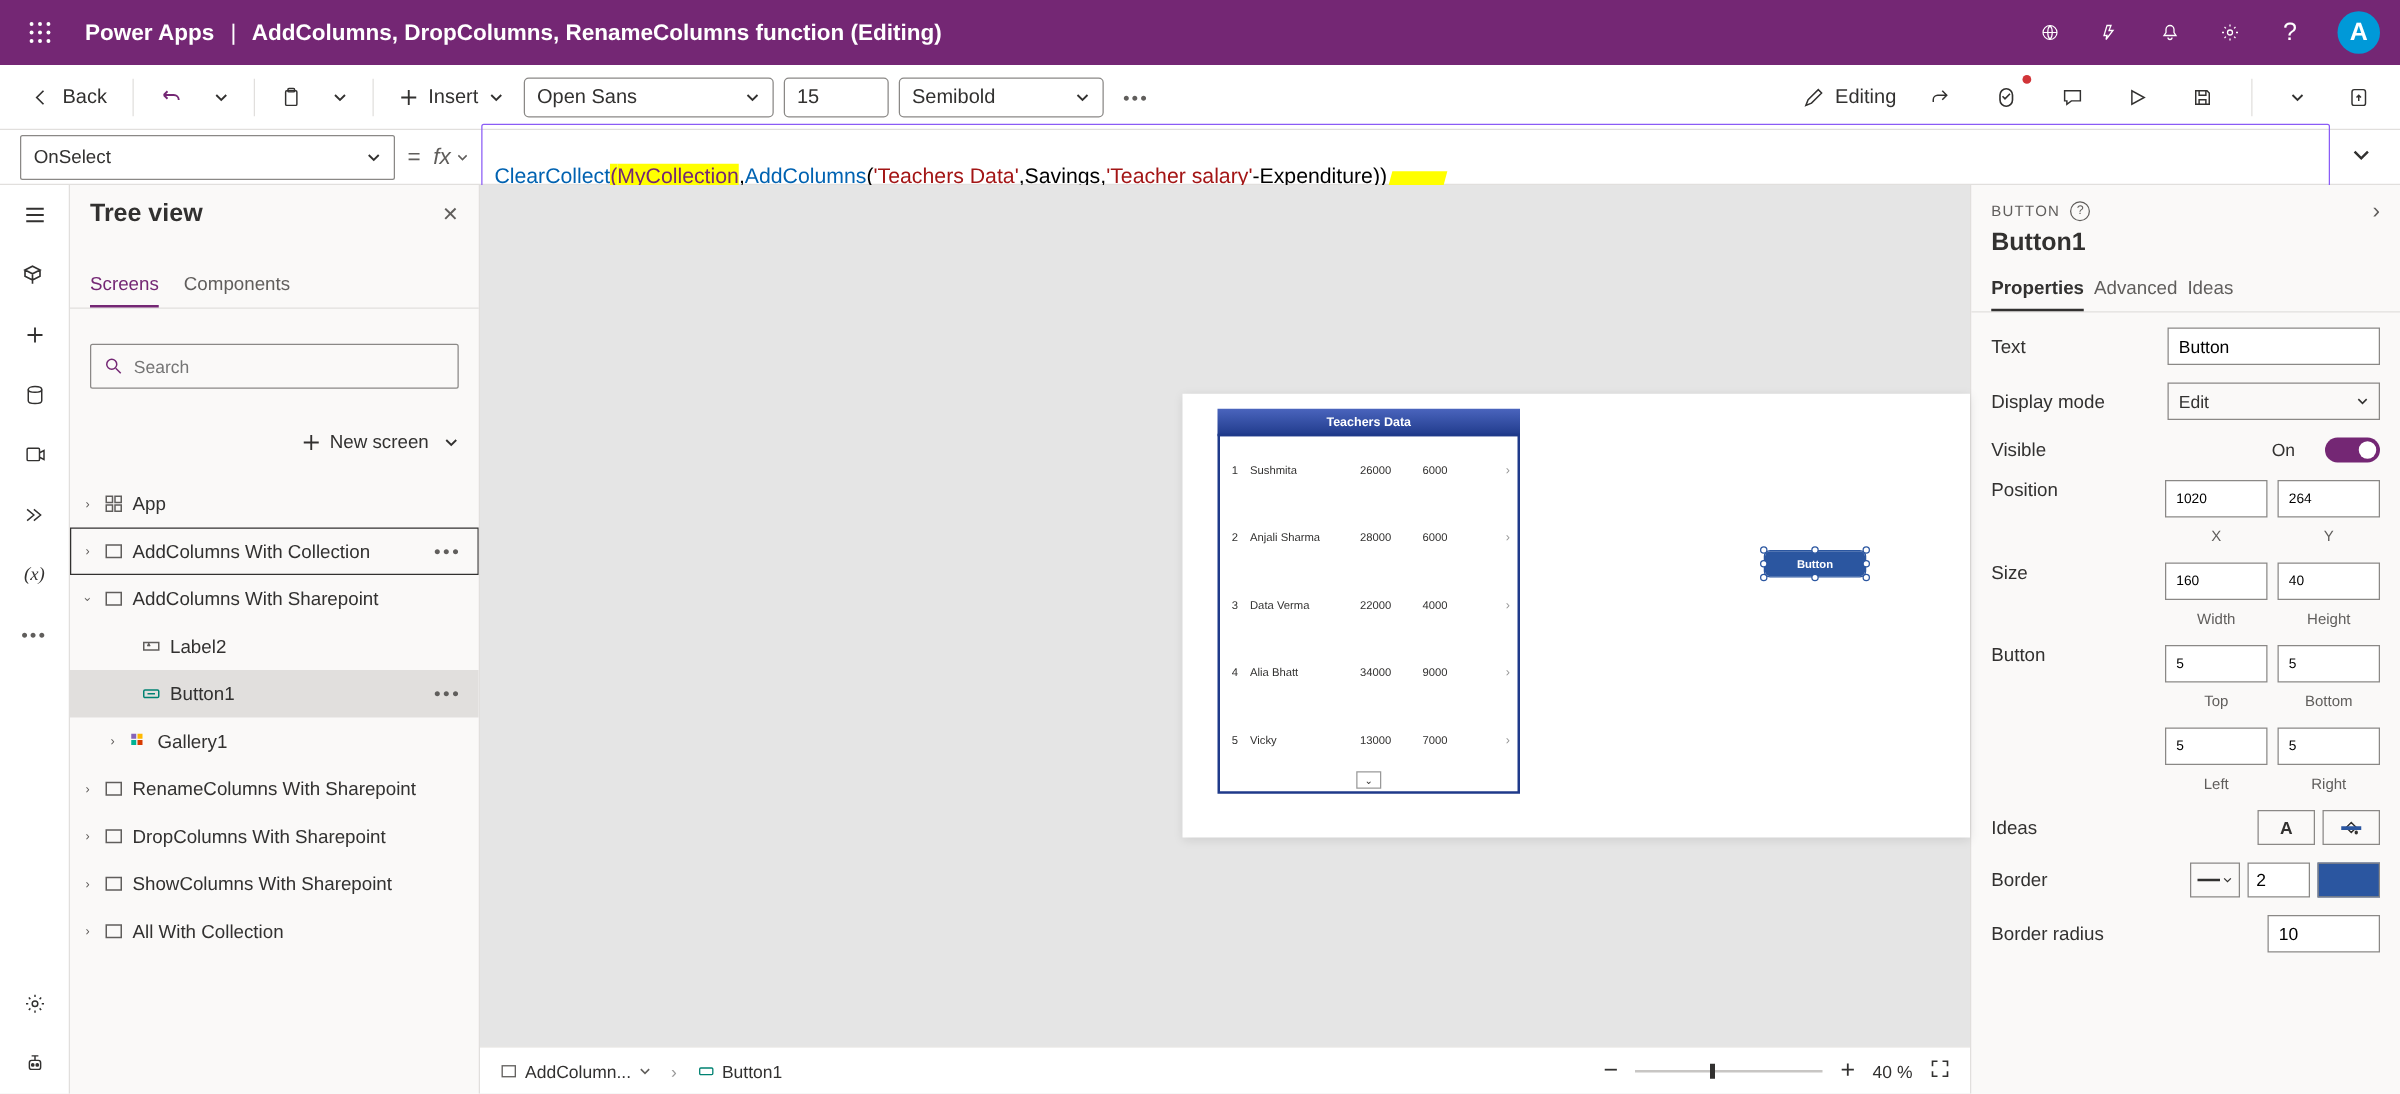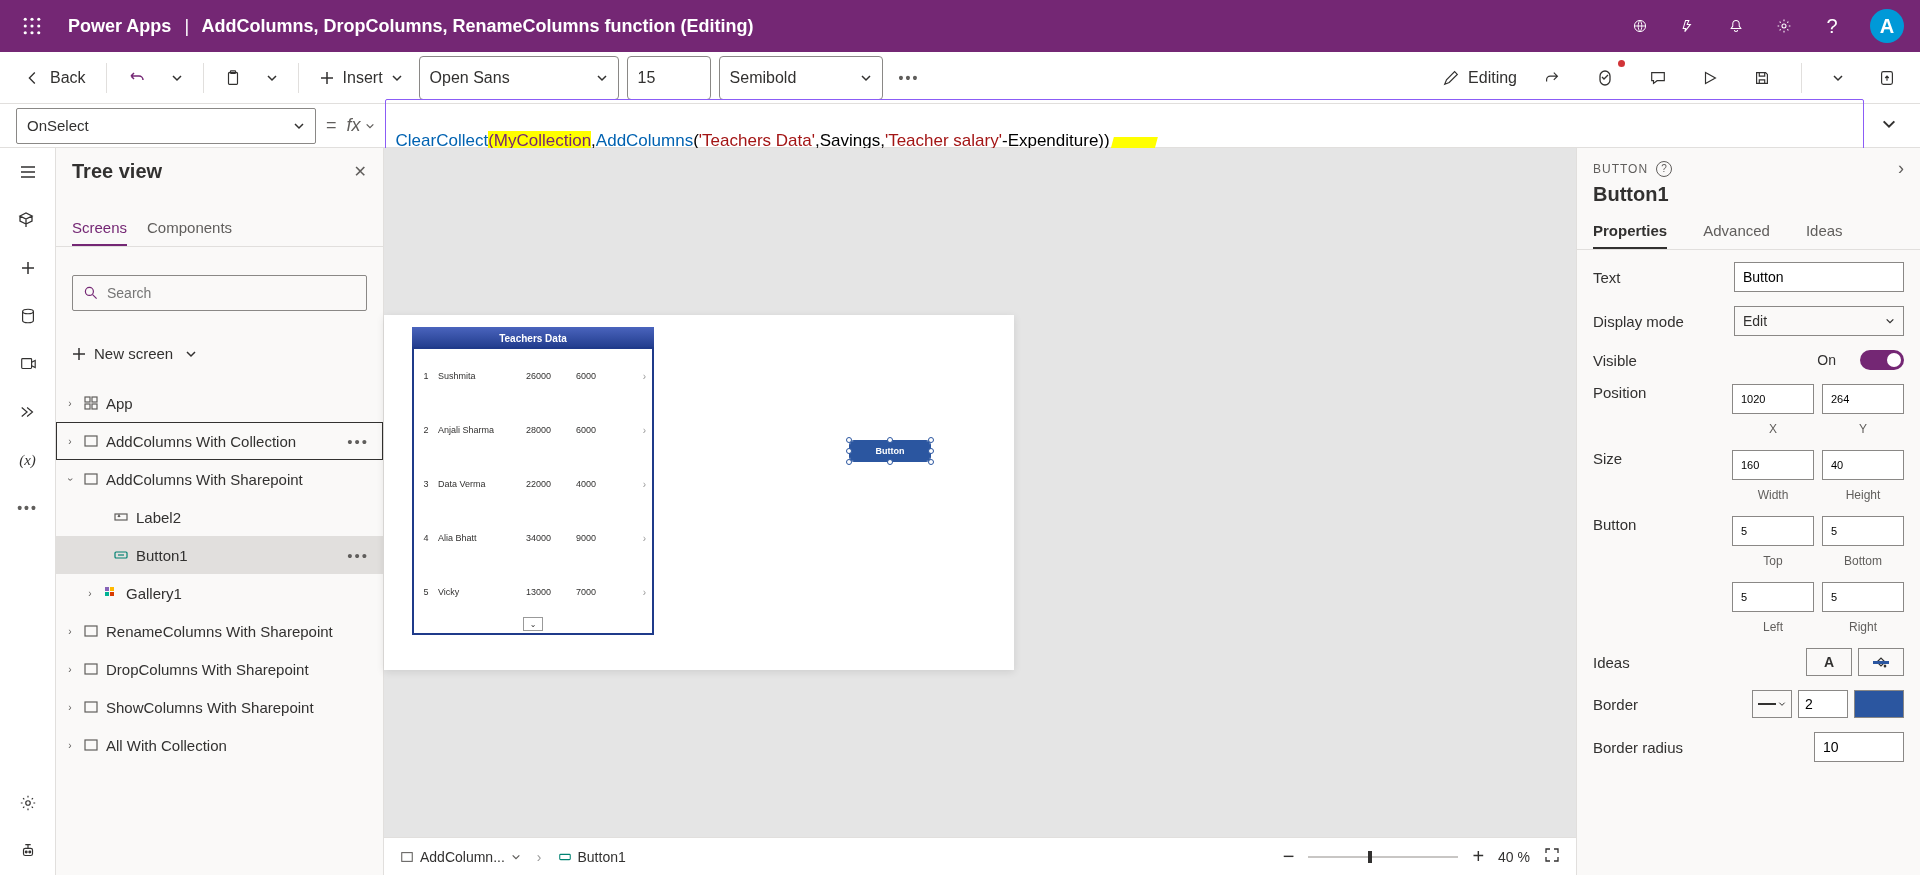--- a/index.html
+++ b/index.html
@@ -15,21 +15,21 @@
 .header-right { margin-left: auto; display: flex; align-items: center; gap: 28px; }
 .header-icon { width: 20px; height: 20px; display: flex; align-items: center; justify-content: center; cursor: pointer; color: #fff; }
 .avatar { width: 34px; height: 34px; border-radius: 50%; background: #0099d8; display: flex; align-items: center; justify-content: center; font-weight: 700; font-size: 20px; color: #fff; }
 
 
 .toolbar { height: 52px; border-bottom: 1px solid #e1dfdd; display: flex; align-items: center; padding: 0 16px; gap: 8px; }
 .back-btn { display: flex; align-items: center; gap: 8px; cursor: pointer; padding: 4px 8px; }
 .tb-iconbtn { padding: 6px 8px; cursor: pointer; display: flex; align-items: center; justify-content: center; }
 .tb-divsep { width: 1px; background: #e1dfdd; height: 30px; margin: 0 4px; }
 .tb-insert { display: flex; align-items: center; gap: 8px; cursor: pointer; padding: 4px 8px; font-size: 16px; }
-.tb-select { border: 1px solid #8a8886; height: 44px; border-radius: 4px; background: #fff; display: flex; align-items: center; padding: 0 10px; gap: 8px; cursor: pointer; }
+.tb-select { border: 1px solid #8a8886; height: 32px; border-radius: 4px; background: #fff; display: flex; align-items: center; padding: 0 10px; gap: 8px; cursor: pointer; }
 .tb-select.font { width: 200px; justify-content: space-between; }
 .tb-select.size { width: 84px; }
 .tb-select.weight { width: 164px; justify-content: space-between; }
 .toolbar-right { margin-left: auto; display: flex; align-items: center; gap: 18px; }
 .editing-label { display: flex; align-items: center; gap: 8px; font-size: 16px; }
 .red-dot { position: relative; }
 .red-dot::after { content: ''; position: absolute; top: -2px; right: -2px; width: 7px; height: 7px; border-radius: 50%; background: #d13438; }
 
 
 .formula-row { height: 44px; border-bottom: 1px solid #e1dfdd; display: flex; align-items: center; padding: 0 16px; gap: 10px; }
@@ -55,38 +55,38 @@
 
 .tree { width: 328px; border-right: 1px solid #e1dfdd; display: flex; flex-direction: column; background: #faf9f8; gap: 16px; }
 .tree-hdr { display: flex; align-items: center; justify-content: space-between; padding: 12px 16px; }
 .tree-hdr h2 { font-size: 20px; font-weight: 600; }
 .tree-close { cursor: pointer; font-size: 16px; color: #605e5c; }
 .tree-tabs { display: flex; gap: 20px; padding: 0 16px; border-bottom: 1px solid #e1dfdd; }
 .tree-tab { padding: 8px 0; cursor: pointer; color: #605e5c; font-size: 15px; }
 .tree-tab.active { color: #742774; border-bottom: 2px solid #742774; }
 .tree-search { margin: 12px 16px; border: 1px solid #8a8886; border-radius: 2px; height: 36px; display: flex; align-items: center; padding: 0 10px; gap: 8px; }
 .tree-search input { border: none; outline: none; flex: 1; background: transparent; font-size: 14px; }
-.tree-new { padding: 6px 16px; display: flex; align-items: center; gap: 8px; cursor: pointer; color: #323130; font-size: 15px; }
+.tree-new { padding: 6px 16px; display: flex; align-items: center; gap: 8px; cursor: pointer; color: #323130; font-size: 15px; justify-content: flex-end; }
 .tree-list { flex: 1; overflow: auto; }
 .tree-list::-webkit-scrollbar { height: 10px; width: 10px; }
 .tree-list::-webkit-scrollbar-thumb { background: #c8c6c4; border-radius: 5px; }
 
 .tree-node { display: flex; align-items: center; height: 38px; padding: 0 8px; gap: 6px; cursor: pointer; font-size: 15px; }
 .tree-node.selected { background: #e1dfdd; }
 .tree-node.outlined { outline:1px solid #323130; outline-offset:-1px; }
 .tree-node .chev { width: 12px; text-align: center; color: #605e5c; font-size: 10px; }
 .tree-node .ico { width: 18px; height: 18px; display: flex; align-items: center; justify-content: center; }
 .tree-node .more { margin-left: auto; color: #605e5c; letter-spacing: 2px; padding-right:6px;}
 .indent-1 { padding-left: 8px; }
 .indent-2 { padding-left: 28px; }
 .indent-3 { padding-left: 56px; }
 
 
 .canvas-wrap { flex: 1; background: #e5e5e5; position: relative; display:flex; flex-direction:column;}
-.canvas-stage { flex:1; display:flex; align-items:center; justify-content:flex-start;}
+.canvas-stage { flex:1; display:flex; align-items:center; justify-content:flex-end;}
 .canvas { background: #fff; width: 630px; height: 355px; position: relative; box-shadow: 0 2px 8px rgba(0,0,0,0.1); }
 .gallery-frame { position: absolute; left: 28px; top: 32px; width: 242px; height: 288px; border: 2px solid #1f3a8a; }
 .gallery-hdr { position: absolute; left: 28px; top: 12px; width: 242px; height: 22px; background: linear-gradient(#4a64bd,#1f3a8a); color: #fff; font-size: 10px; font-weight: 600; display: flex; align-items: center; justify-content: center; }
 .gallery-row { display: flex; align-items: center; height: 54px; border-bottom: 0px solid #eee; font-size: 9px; position: relative; }
 .gallery-row .c1 { width: 24px; text-align: center; }
 .gallery-row .c2 { width: 88px; }
 .gallery-row .c3 { width: 50px; }
 .gallery-row .c4 { width: 46px; }
 .gallery-row .arr { position: absolute; right: 6px; color: #999; font-size: 10px; }
 .gallery-dropdown { position: absolute; left: 50%; bottom: 2px; transform: translateX(-50%); width: 20px; height: 14px; border: 1px solid #999; background:#fff; display:flex;align-items:center;justify-content:center;font-size:8px;}
@@ -98,21 +98,21 @@
 .canvas-footer .zoom { margin-left:auto; display:flex; align-items:center; gap:14px;}
 .slider { width:150px; height:2px; background:#c8c6c4; position:relative;}
 .slider .thumb { position:absolute; left:40%; top:-5px; width:4px; height:12px; background:#323130;}
 
 
 .props { width: 344px; border-left: 1px solid #e1dfdd; background:#faf9f8; display:flex; flex-direction:column; overflow:hidden;}
 .props-hdr { padding: 10px 16px 4px; display:flex; align-items:center; gap:8px; color:#605e5c; font-size:12px; }
 .props-hdr .q { width:16px;height:16px;border-radius:50%;border:1px solid #605e5c;display:flex;align-items:center;justify-content:center;font-size:10px;}
 .props-hdr .exbtn { margin-left:auto; cursor:pointer; font-size:18px;}
 .props-name { padding: 0 16px 8px; font-size: 20px; font-weight:600;}
-.props-tabs { display:flex; gap:36px; padding:0 16px; border-bottom:1px solid #e1dfdd;}
+.props-tabs { display:flex; gap:8px; padding:0 16px; border-bottom:1px solid #e1dfdd;}
 .props-tab { padding:8px 0; cursor:pointer; font-size:15px; color:#605e5c;}
 .props-tab.active { color:#323130; font-weight:600; border-bottom:2px solid #323130;}
 .props-body { flex:1; overflow:auto; padding:12px 16px;}
 .prop-row { display:flex; align-items:center; margin-bottom:14px;}
 .prop-row .plabel { flex:1; font-size:15px;}
 .prop-row input[type=text] { width:170px; height:30px; border:1px solid #8a8886; padding:0 8px; font-size:14px;}
 .toggle { width:44px; height:20px; border-radius:10px; background:#742774; position:relative; cursor:pointer;}
 .toggle .knob { width:14px;height:14px;border-radius:50%;background:#fff;position:absolute;right:3px;top:3px;}
 .prop-pair { display:flex; gap:8px; flex-direction:column; align-items:flex-end;}
 .prop-pair .inputs { display:flex; gap:8px;}

